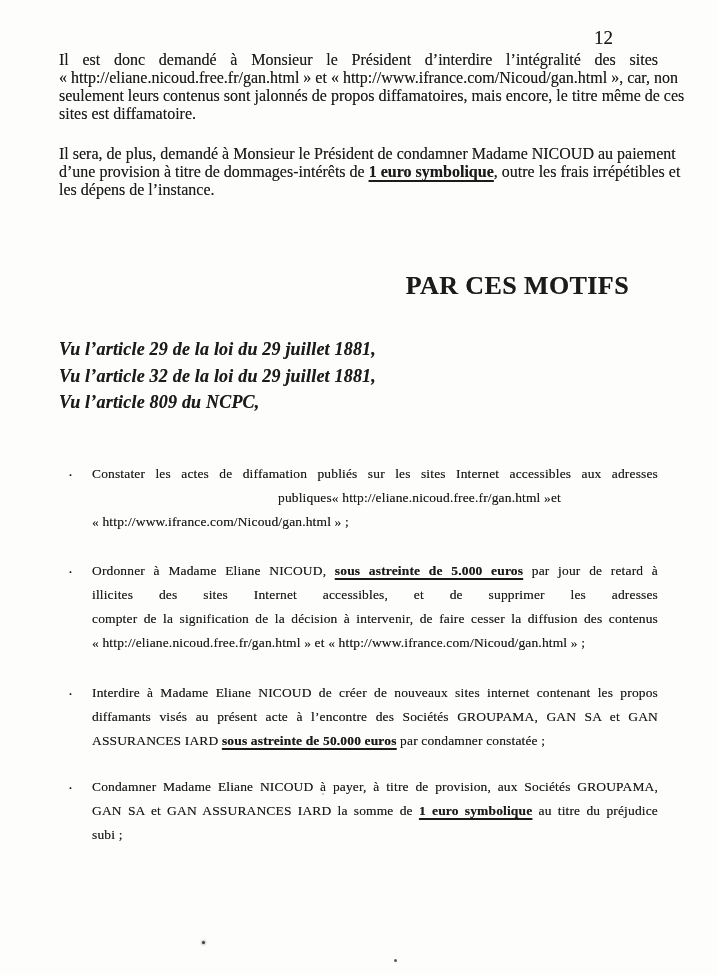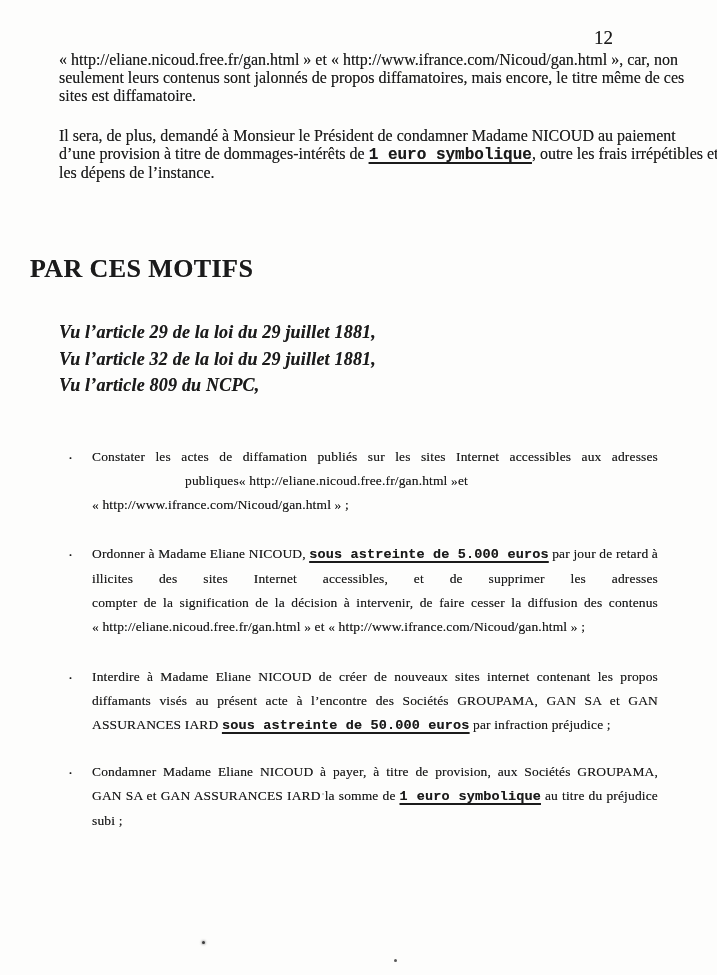--- a/index.html
+++ b/index.html
@@ -26,28 +26,27 @@
     white-space: nowrap;
     text-align: justify;
     text-align-last: justify;
   }
   .ln.end { text-align-last: left; }
   .em {
     font-weight: bold;
     text-decoration: underline;
     text-decoration-thickness: 1.6px;
     text-underline-offset: 2.5px;
-    font-family: Liberation Mono, monospace;
   }
   #p2 { margin-top: 22px; }
   .heading {
     margin: 72px 0 0 0;
     font-size: 26px; line-height: 30px;
     font-weight: bold;
-    text-align: left;
+    text-align: right;
     letter-spacing: 0.4px;
     transform: translateX(-29px);
   }
   .visas {
     margin-top: 35px;
     font-weight: bold; font-style: italic;
     font-size: 18px; letter-spacing: 0.2px;
   }
   .visa { line-height: 26.5px; white-space: nowrap; }
   .motifs {
@@ -58,40 +57,41 @@
   .motifs .ln { line-height: 24px; }
   .marker {
     position: absolute; left: 9px; top: 1px;
     font-size: 15px; line-height: 24px;
   }
   .i1 { margin-top: 46px; }
   .i2 { margin-top: 25px; }
   .i3 { margin-top: 26px; }
   .i4 { margin-top: 22px; }
   .flexline {
-    display: flex; justify-content: center;
+    display: flex; justify-content: flex-end;
     padding-right: 97px;
     white-space: nowrap;
     line-height: 24px;
   }
   .speck { position: absolute; background: #3c3c3c; border-radius: 50%; }
   #speck1 { left: 202px; top: 941px; width: 3px; height: 3px;
             box-shadow: 0 0 2px 1px rgba(90,90,90,0.35); }
   #speck2 { left: 394px; top: 959px; width: 3px; height: 3px; opacity: 0.85; }
   #speck3 { left: 322px; top: 793px; width: 2px; height: 2px; opacity: 0.35; }
 </style>
 </head>
 <body>
 
 <div class="sheet">
 
   <div class="pagenum">12</div>
 
   <p class="para" id="p1">
     </p>
+    <div class="ln">Il est donc demandé à Monsieur le Président d’interdire l’intégralité des sites</div>
     <div class="ln">« http://eliane.nicoud.free.fr/gan.html » et « http://www.ifrance.com/Nicoud/gan.html », car, non</div>
     <div class="ln">seulement leurs contenus sont jalonnés de propos diffamatoires, mais encore, le titre même de ces</div>
     <div class="ln end">sites est diffamatoire.</div>
   <p></p>
 
   <p class="para" id="p2">
     </p>
     <div class="ln">Il sera, de plus, demandé à Monsieur le Président de condamner Madame NICOUD au paiement</div>
     <div class="ln"><span>d’une provision à titre de dommages-intérêts de </span><span class="em">1 euro symbolique</span><span>, outre les frais irrépétibles et</span></div>
     <div class="ln end">les dépens de l’instance.</div>
@@ -123,21 +123,21 @@
       <div class="ln"><span>Ordonner à Madame Eliane NICOUD, </span><span class="em">sous astreinte de 5.000 euros</span><span> par jour de retard à</span></div>
       <div class="ln">illicites des sites Internet accessibles, et de supprimer les adresses</div>
       <div class="ln">compter de la signification de la décision à intervenir, de faire cesser la diffusion des contenus</div>
       <div class="ln end">« http://eliane.nicoud.free.fr/gan.html » et « http://www.ifrance.com/Nicoud/gan.html » ;</div>
     </li>
 
     <li class="i3">
       <span class="marker">·</span>
       <div class="ln">Interdire à Madame Eliane NICOUD de créer de nouveaux sites internet contenant les propos</div>
       <div class="ln">diffamants visés au présent acte à l’encontre des Sociétés GROUPAMA, GAN SA et GAN</div>
-      <div class="ln end"><span>ASSURANCES IARD </span><span class="em">sous astreinte de 50.000 euros</span><span> par infraction préjudice ;</span></div>
+      <div class="ln end"><span>ASSURANCES IARD </span><span class="em">sous astreinte de 50.000 euros</span><span> par condamner constatée ;</span></div>
     </li>
 
     <li class="i4">
       <span class="marker">·</span>
       <div class="ln">Condamner Madame Eliane NICOUD à payer, à titre de provision, aux Sociétés GROUPAMA,</div>
       <div class="ln"><span>GAN SA et GAN ASSURANCES IARD la somme de </span><span class="em">1 euro symbolique</span><span> au titre du préjudice</span></div>
       <div class="ln end">subi ;</div>
     </li>
 
   </ul>

